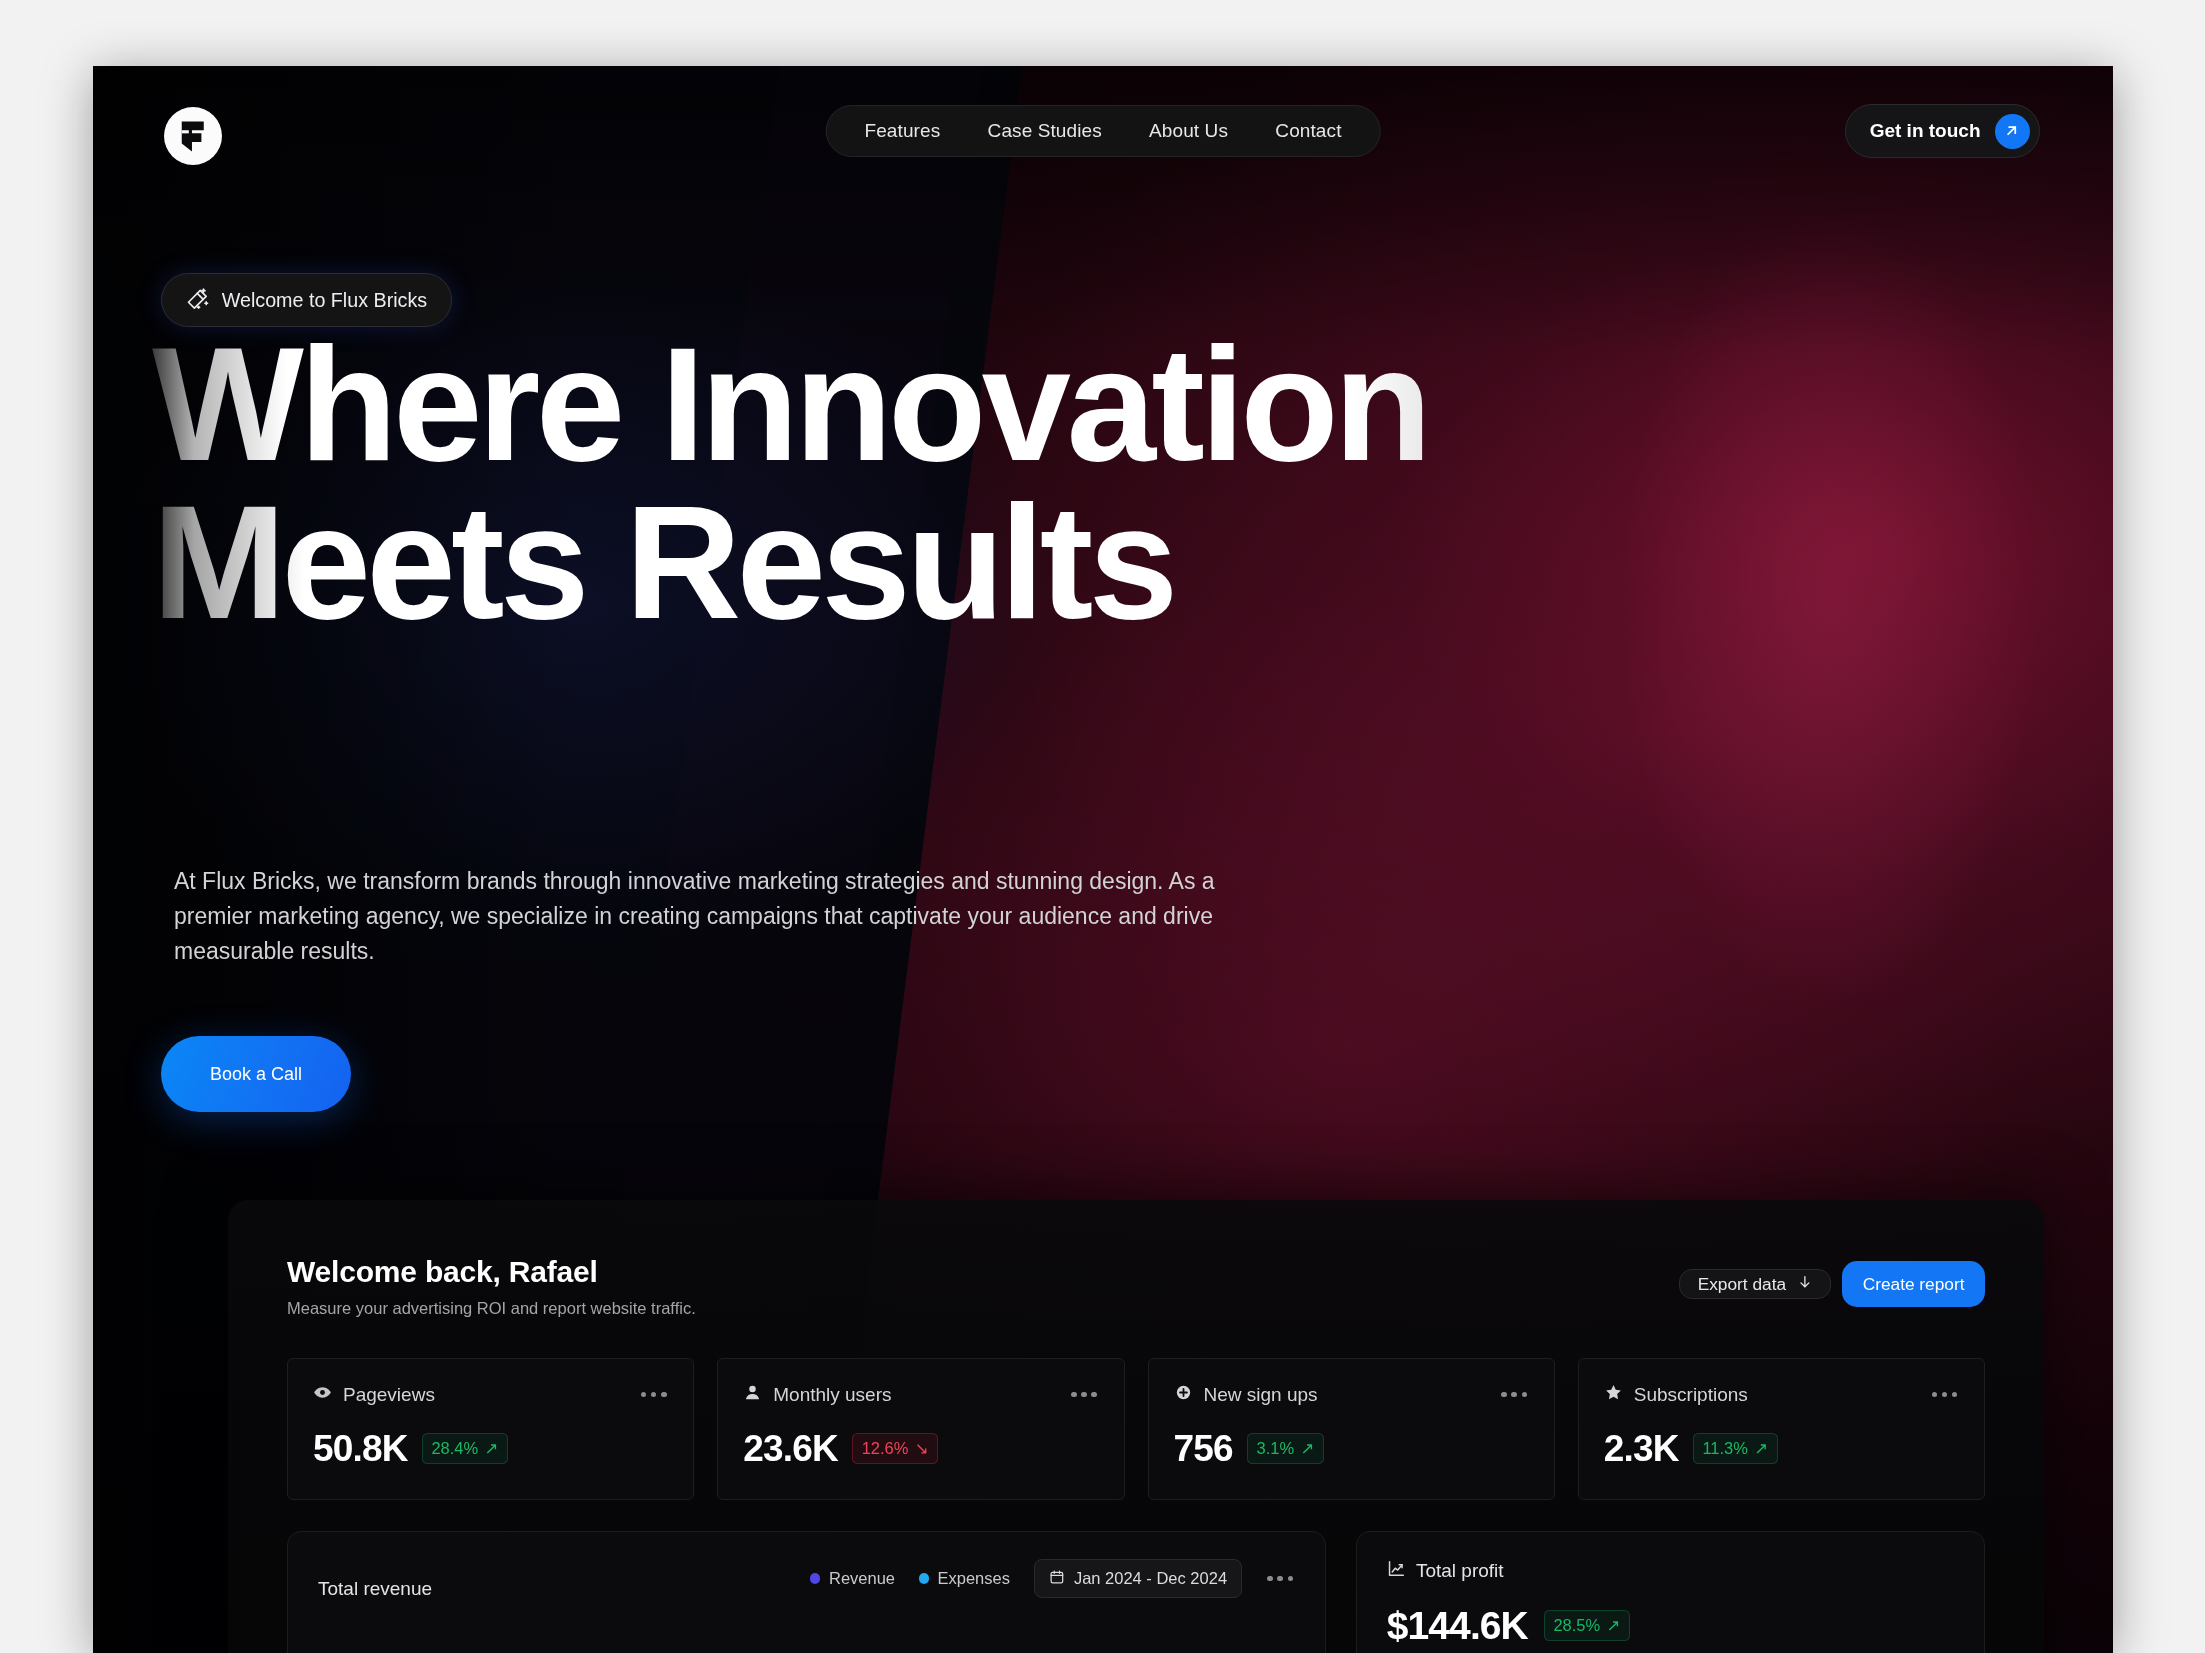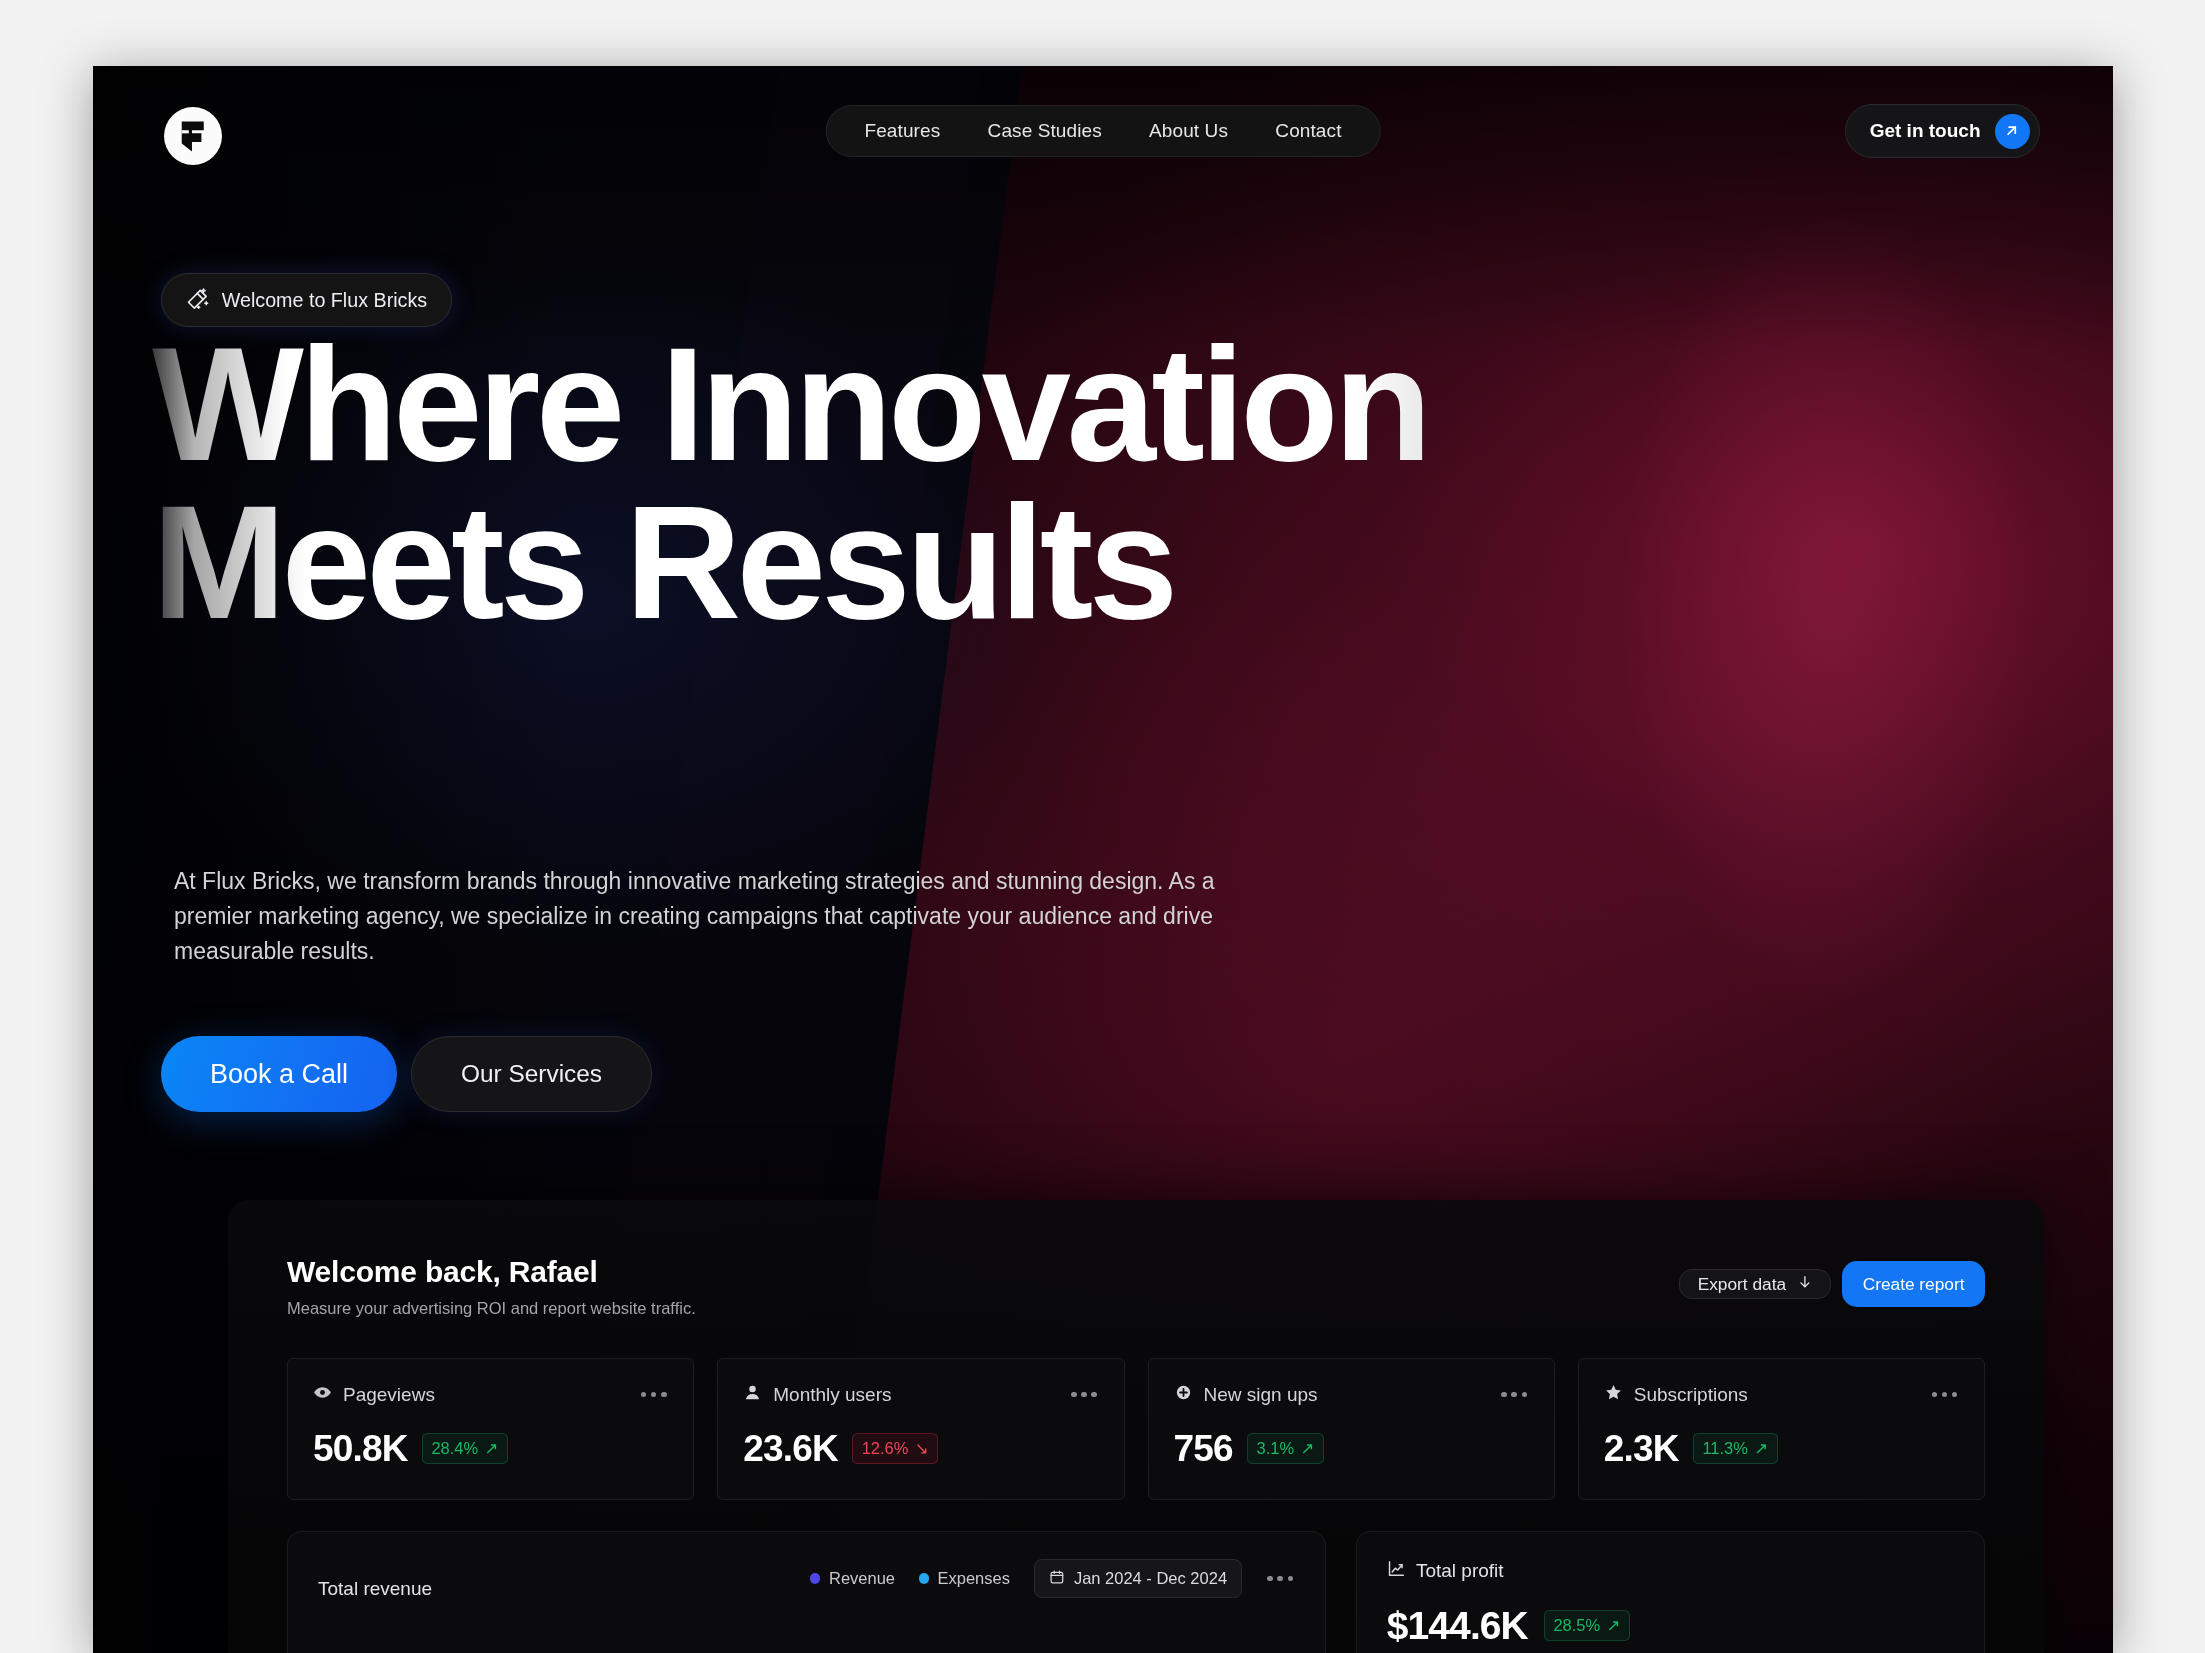--- a/index.html
+++ b/index.html
@@ -135,21 +135,21 @@
     position:absolute; left:81px; top:798px;
     width:1048px;
     font-size:23px; line-height:1.52; color:#d3d3d6;
   }
 
   .hero-btns { position:absolute; left:68px; top:970px; display:flex; gap:14px; }
   .btn-primary {
     height:76px; padding:0 49px; border-radius:787px;
     background:linear-gradient(110deg,#0a87f6 0%, #1272f3 55%, #1462f0 100%);
     display:flex; align-items:center; justify-content:center;
-    font-size:27px; color:#fff; cursor:pointer; border:none;
+    font-size:18px; color:#fff; cursor:pointer; border:none;
     box-shadow:0 7.9px 38px rgba(16,110,245,.30);
   }
   .btn-secondary {
     height:76px; padding:0 49px; border-radius:787px;
     background:#151517; border:0.8px solid #2b2b31;
     display:flex; align-items:center; justify-content:center;
     font-size:24.4px; color:#f0f0f2; cursor:pointer;
     box-shadow:0 0 27px rgba(40,70,170,.20);
   }
 
@@ -300,21 +300,20 @@
 
     <h1 class="headline">
       <span class="ln ln1">Where Innovation</span>
       <span class="ln ln2">Meets Results</span>
     </h1>
 
     <p class="sub">At Flux Bricks, we transform brands through innovative marketing strategies and stunning design. As a premier marketing agency, we specialize in creating campaigns that captivate your audience and drive measurable results.</p>
 
     <div class="hero-btns">
       <button class="btn-primary">Book a Call</button>
-      <button class="btn-secondary">Our Services</button>
     </div>
   </div>
 
   <div id="dashboard">
 
     <div class="dash-head">
       <div class="dash-title">Welcome back, Rafael</div>
       <div class="dash-sub">Measure your advertising ROI and report website traffic.</div>
     </div>
 

